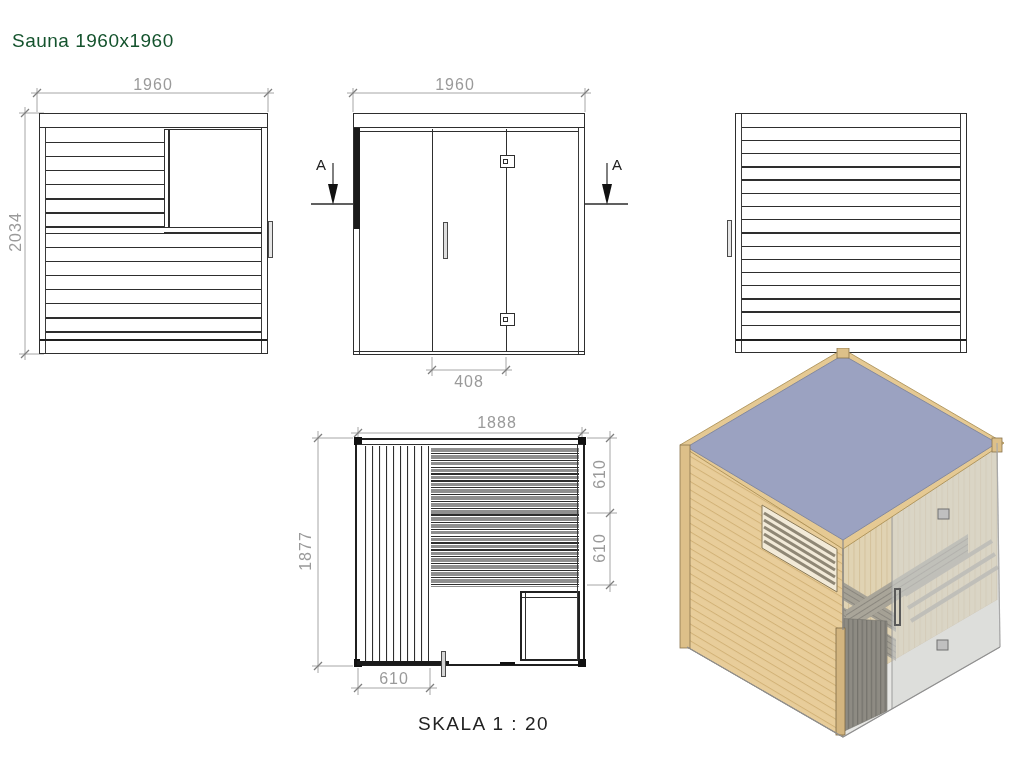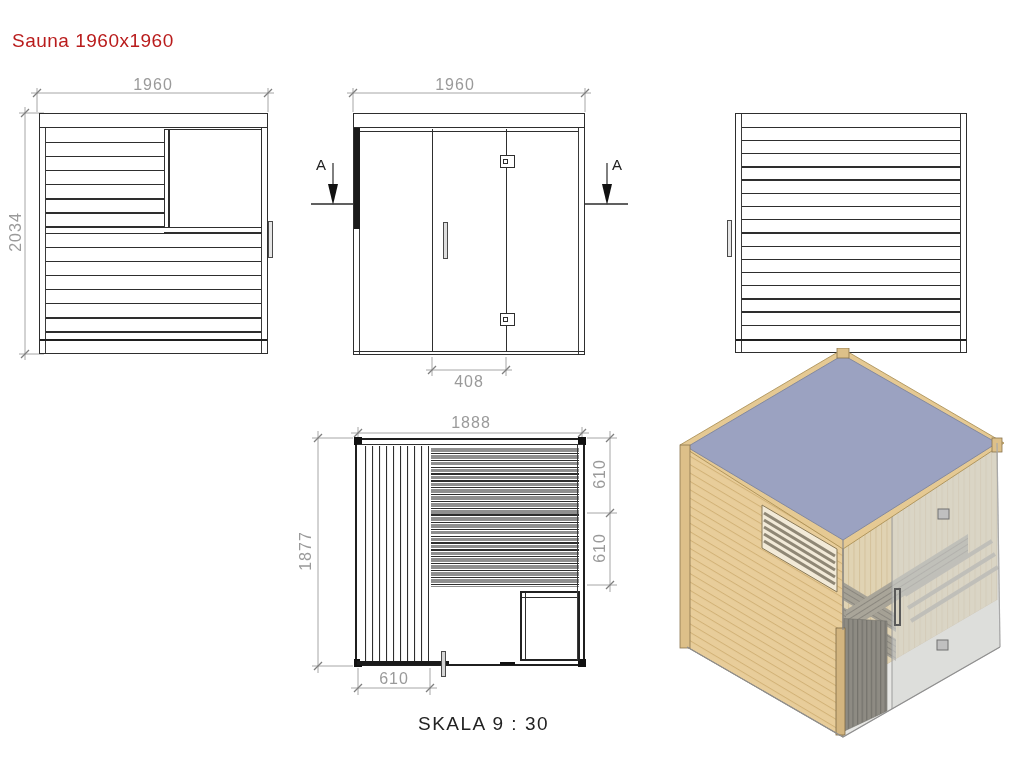--- a/index.html
+++ b/index.html
@@ -1,19 +1,19 @@
 <!DOCTYPE html>
 <html><head>
 <meta charset="utf-8">
 <style>
   html,body{margin:0;padding:0;background:#ffffff;}
   #sheet{position:relative;width:1024px;height:768px;background:#ffffff;overflow:hidden;
          font-family:"Liberation Sans", sans-serif;}
   
-  .title{position:absolute;left:12px;top:30px;font-size:19px;color:#b91c1c;letter-spacing:.5px;}
+  .title{position:absolute;left:12px;top:30px;font-size:19px;color:#14532d;letter-spacing:.5px;}
   .scale{position:absolute;left:418px;top:713px;font-size:19px;color:#222;letter-spacing:1.5px;}
   .dim-label{position:absolute;font-size:16px;color:#9a9a9a;letter-spacing:1px;white-space:nowrap;
              transform:translate(-50%,-50%);}
   .dim-label.rot{transform:translate(-50%,-50%) rotate(-90deg);}
   .sec-label{position:absolute;font-size:15px;color:#222;transform:translate(-50%,-50%);}
   
   .view{position:absolute;background:#fff;border:1.5px solid #2e2e2e;box-sizing:border-box;}
   .view .part{position:absolute;box-sizing:border-box;}
   .slats-h{background:repeating-linear-gradient(to bottom,#ffffff 0px 12.8px,#2e2e2e 12.8px 14.1px);}
   .post-l{border-right:1px solid #3a3a3a;background:#fff;}
@@ -23,21 +23,21 @@
   .plan-vslats{background:repeating-linear-gradient(to right,#ffffff 0px 4.6px,#2e2e2e 4.6px 5.8px,#efefef 5.8px 7px);}
   .plan-bench{background:repeating-linear-gradient(to bottom,#ffffff 0px 1px,#8f8f8f 1px 4.6px,#ffffff 4.6px 5.7px,#2e2e2e 5.7px 6.9px);}
   svg{position:absolute;left:0;top:0;}
 </style>
 </head>
 <body>
 
 <div id="sheet">
 
   <div class="title">Sauna 1960x1960</div>
-  <div class="scale">SKALA 9 : 30</div>
+  <div class="scale">SKALA 1 : 20</div>
 
   <svg width="1024" height="768" viewBox="0 0 1024 768">
     <g stroke="#a6a6a6" stroke-width="1" fill="none">
 
       <line x1="37" y1="112" x2="37" y2="88"></line>
         <line x1="268" y1="112" x2="268" y2="88"></line>
       <line x1="31" y1="93" x2="274" y2="93"></line>
 
       <line x1="44" y1="113" x2="19" y2="113"></line>
         <line x1="44" y1="354" x2="19" y2="354"></line>
@@ -232,21 +232,21 @@
     <rect x="187" y="0" width="12" height="10" fill="#ddc089" stroke="#8a744d" stroke-width="0.8"></rect>
     <rect x="342" y="90" width="10" height="14" fill="#ddc089" stroke="#8a744d" stroke-width="0.8"></rect>
     <line x1="347" y1="95" x2="350" y2="299" stroke="#a9a9a9" stroke-width="1.2"></line>
     <polyline points="37,299 193,389 350,299" fill="none" stroke="#8f8f8f" stroke-width="1.2"></polyline>
   </svg>
 
   <span class="dim-label" style="left:153px;top:85px;">1960</span>
   <span class="dim-label rot" style="left:16px;top:232px;">2034</span>
   <span class="dim-label" style="left:455px;top:85px;">1960</span>
   <span class="dim-label" style="left:469px;top:382px;">408</span>
-  <span class="dim-label" style="left:471px;top:423px;">1888</span>
+  <span class="dim-label" style="left:497px;top:423px;">1888</span>
   <span class="dim-label rot" style="left:306px;top:551px;">1877</span>
   <span class="dim-label rot" style="left:600px;top:474px;">610</span>
   <span class="dim-label rot" style="left:600px;top:548px;">610</span>
   <span class="dim-label" style="left:394px;top:679px;">610</span>
   <span class="sec-label" style="left:321px;top:164px;">A</span>
   <span class="sec-label" style="left:617px;top:164px;">A</span>
 
 </div>
 
 </body></html>

